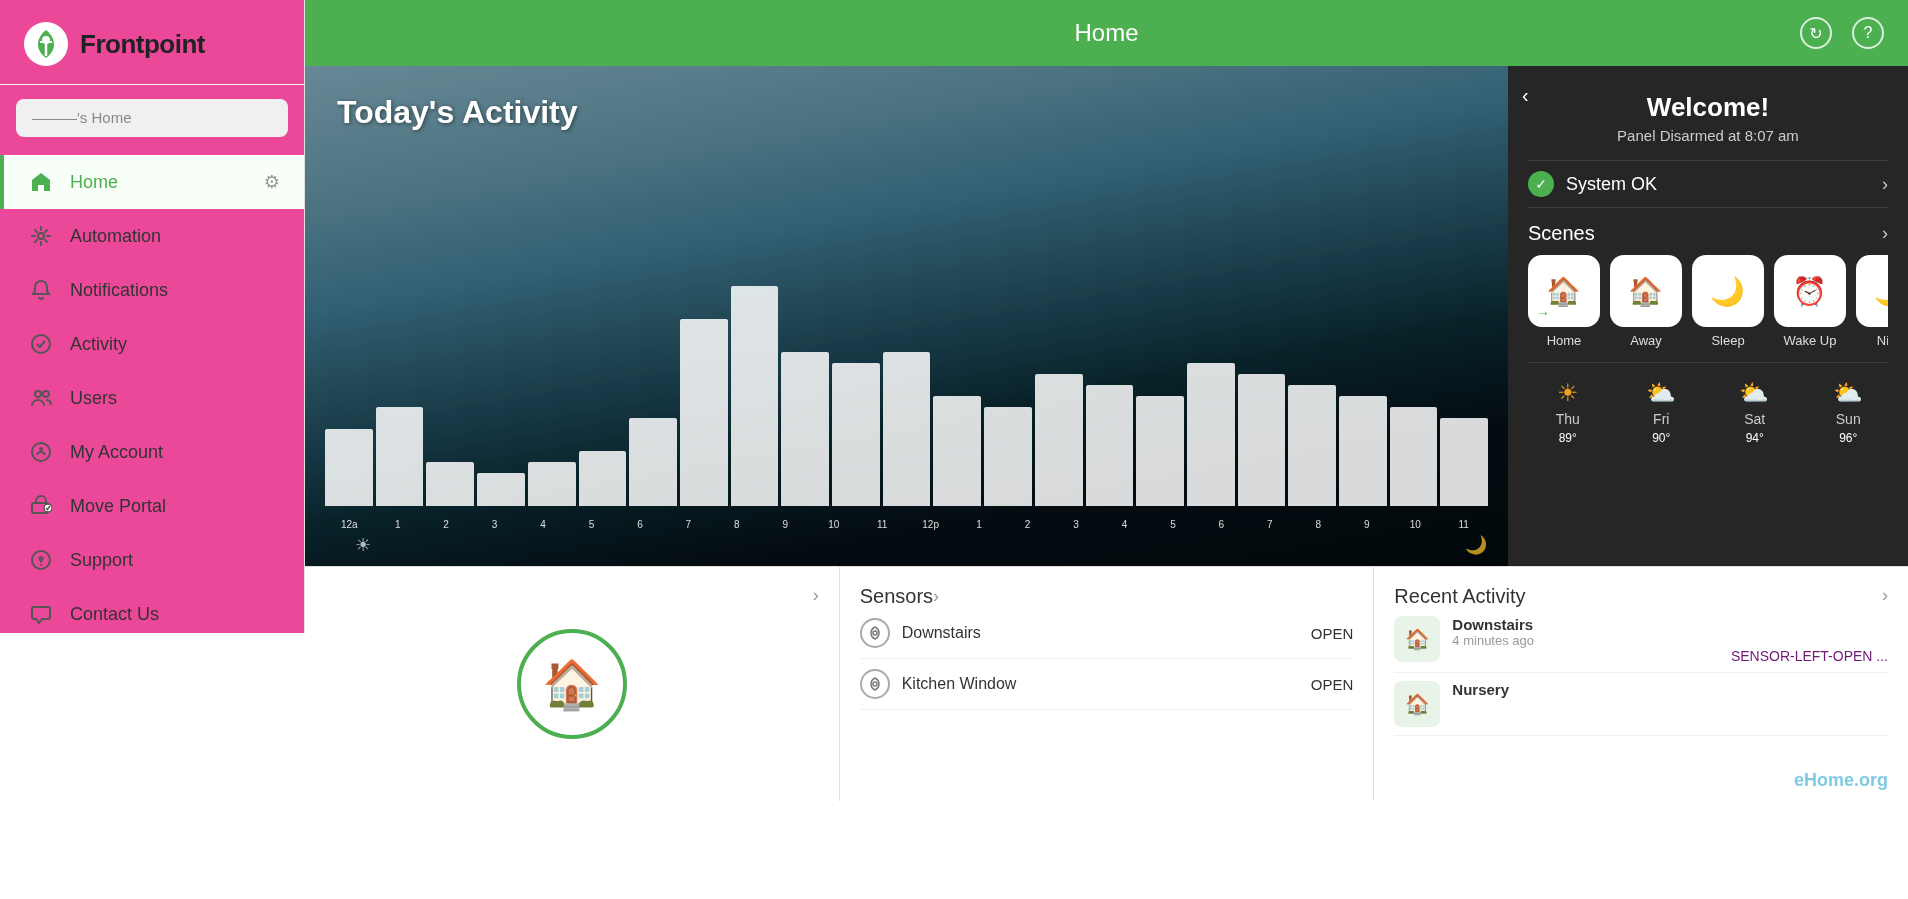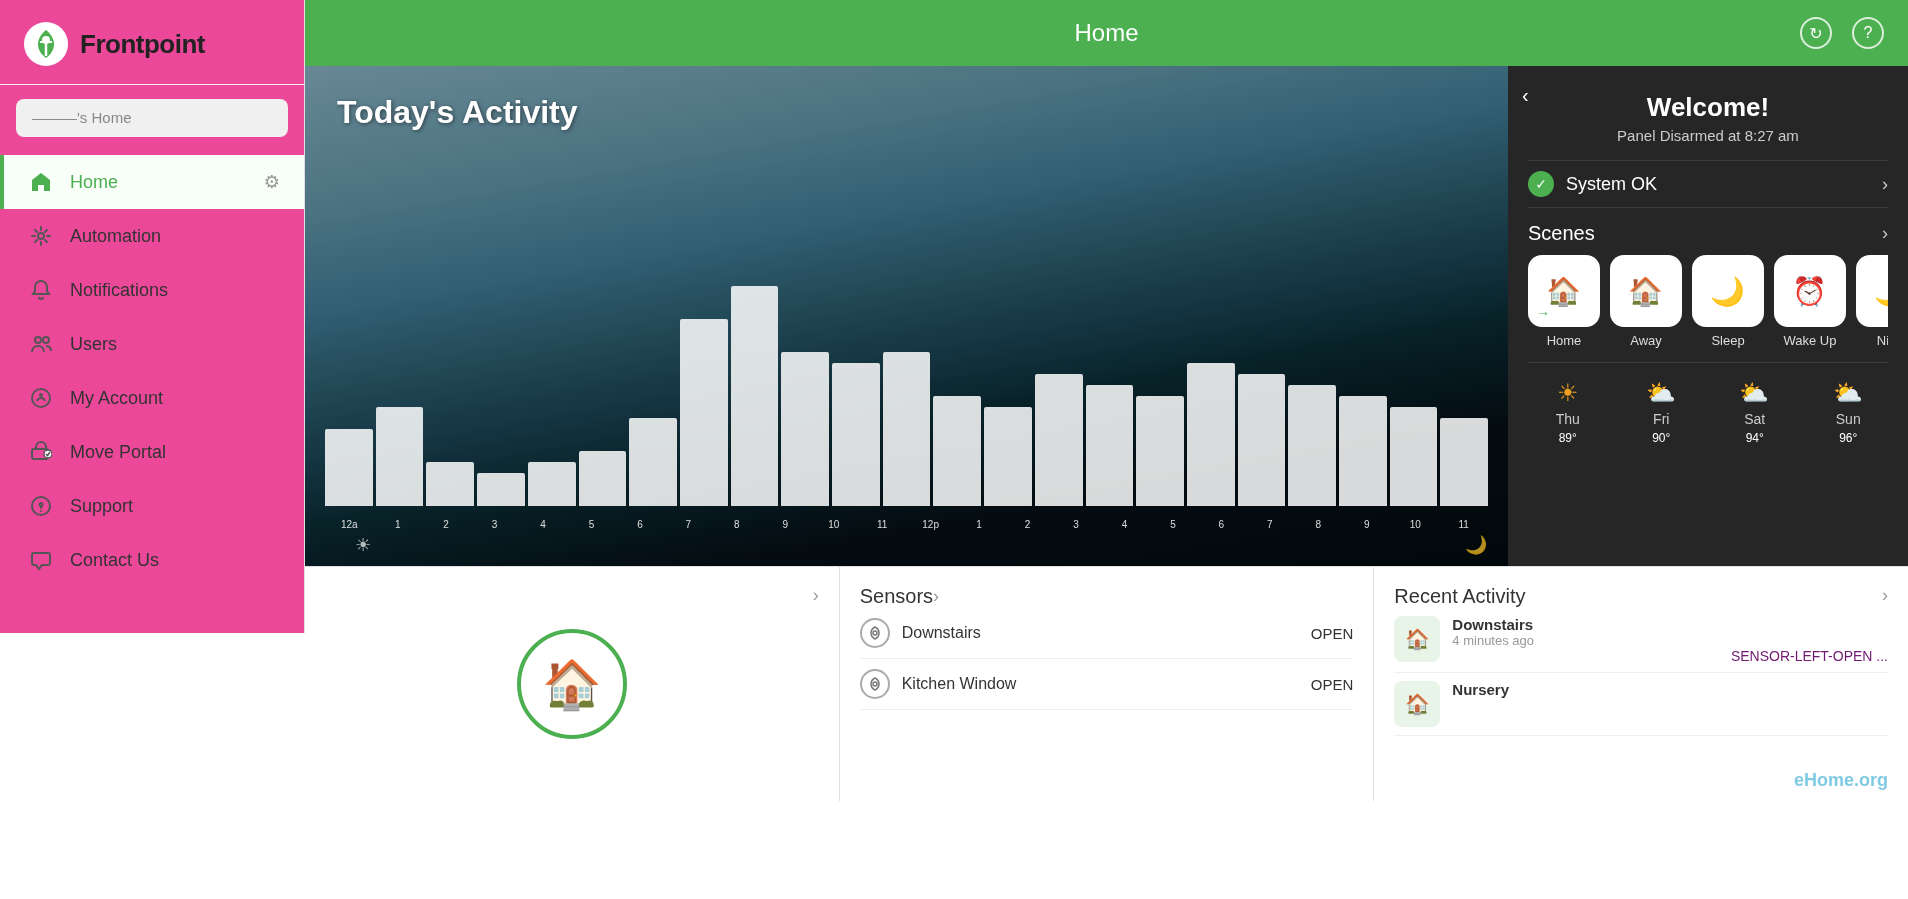--- a/index.html
+++ b/index.html
@@ -532,20 +532,30 @@
 
   </div>
       <div class="nav-item">
     <span class="nav-icon">
           <svg width="22" height="22" viewBox="0 0 22 22" fill="none">
             <path d="M11 2a6 6 0 0 0-6 6v4l-2 3h16l-2-3V8a6 6 0 0 0-6-6Z" stroke="#555" stroke-width="2"></path>
             <path d="M9 18a2 2 0 0 0 4 0" stroke="#555" stroke-width="2"></path>
           </svg>
         </span>
     <span class="nav-item-label">Notifications</span>
+
+  </div>
+      <div class="nav-item">
+    <span class="nav-icon">
+          <svg width="22" height="22" viewBox="0 0 22 22" fill="none">
+            <circle cx="11" cy="11" r="9" stroke="#555" stroke-width="2"></circle>
+            <polyline points="7,11 10,14 15,8" stroke="#555" stroke-width="2" fill="none"></polyline>
+          </svg>
+        </span>
+    <span class="nav-item-label">Activity</span>
 
   </div>
       <div class="nav-item">
     <span class="nav-icon">
           <svg width="22" height="22" viewBox="0 0 22 22" fill="none">
             <circle cx="8" cy="7" r="3" stroke="#555" stroke-width="2"></circle>
             <path d="M2 19c0-4 3-6 6-6s6 2 6 6" stroke="#555" stroke-width="2"></path>
             <circle cx="16" cy="7" r="3" stroke="#555" stroke-width="2"></circle>
             <path d="M16 13c2.5 0 5 1.5 5 5" stroke="#555" stroke-width="2"></path>
           </svg>
@@ -668,21 +678,21 @@
             <span class="chart-label">10</span>
             <span class="chart-label">11</span>
           </div>
         <span class="chart-sun-icon">☀</span>
         <span class="chart-moon-icon">🌙</span>
       </div>
 
       <div class="welcome-panel">
         <button class="welcome-back-btn">‹</button>
         <div class="welcome-title">Welcome!</div>
-        <div class="panel-disarmed">Panel Disarmed at 8:27 am</div>
+        <div class="panel-disarmed">Panel Disarmed at 8:07 am</div>
         <div class="system-ok-row">
           <div class="system-ok-left">
             <div class="check-circle">✓</div>
             <span class="system-ok-text">System OK</span>
           </div>
           <span class="chevron-right">›</span>
         </div>
         <div class="scenes-header">
           <span class="scenes-title">Scenes</span>
           <span class="chevron-right">›</span>

